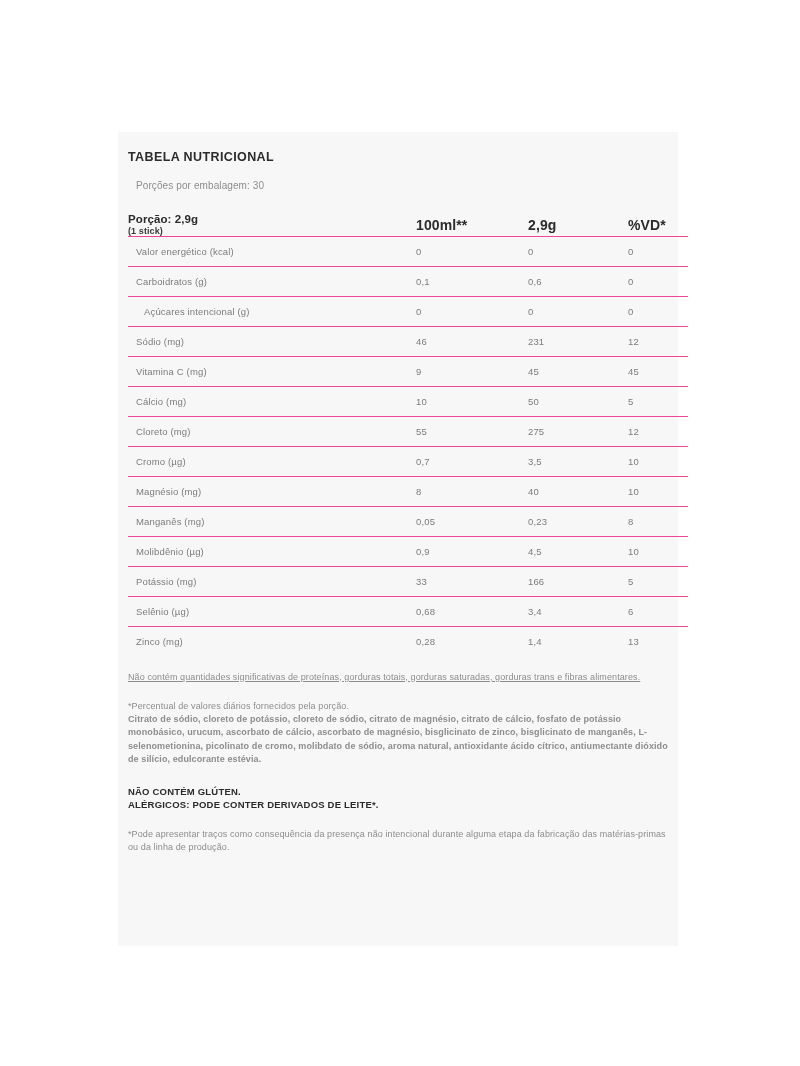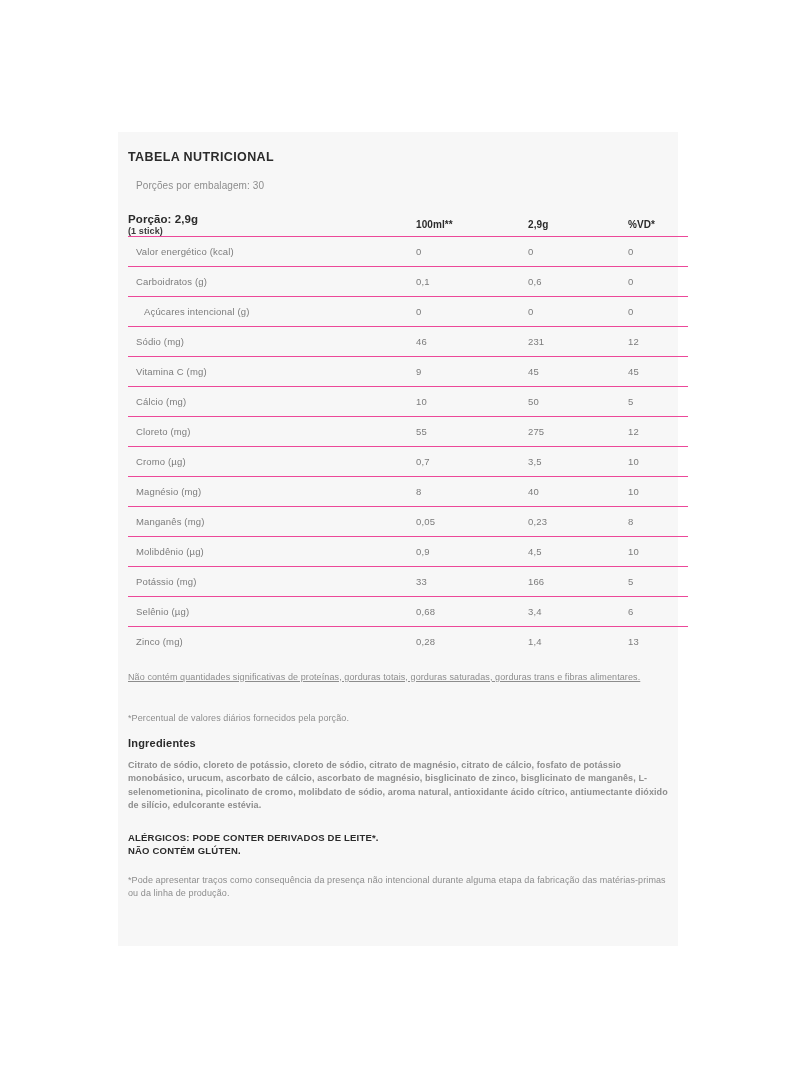--- a/index.html
+++ b/index.html
@@ -65,21 +65,21 @@
     vertical-align: middle;
   }
 
   thead th {
     font-size: 11.5px;
     font-weight: bold;
     color: #2b2b2b;
     padding-bottom: 6px;
     letter-spacing: 0.1px;
   }
-  thead th.num { font-size: 10px; }
+  thead th.num { font-size: 14px; }
   .portion-main { display: block; font-size: 11.5px; font-weight: bold; color: #2b2b2b; }
   .portion-sub  { display: block; font-size: 9px; font-weight: bold; color: #3a3a3a; margin-top: 1px; letter-spacing: 0.1px; }
 
   tbody tr { height: 30px; }
   tbody tr td {
     border-top: 1px solid #ec4899;
     font-size: 9.5px;
     color: #7c7c7c;
     letter-spacing: 0.15px;
     height: 30px;
@@ -90,21 +90,21 @@
 
   
   .note {
     font-size: 9px;
     color: #8d8d8d;
     line-height: 1.45;
     letter-spacing: 0.1px;
     margin: 0;
   }
   .note-significant { margin-top: 14px; text-decoration: underline; }
-  .note-vd { margin-top: 28px; }
+  .note-vd { margin-top: 16px; }
 
   .section-heading {
     font-size: 11px;
     font-weight: bold;
     color: #2b2b2b;
     margin: 12px 0 10px 0;
     letter-spacing: 0.2px;
   }
   .ingredients-body {
     font-size: 9px;
@@ -238,25 +238,24 @@
             <td class="val">1,4</td>
             <td class="val">13</td>
           </tr>
         </tbody>
     </table>
 
     <p class="note note-significant">Não contém quantidades significativas de proteínas, gorduras totais, gorduras saturadas, gorduras trans e fibras alimentares.</p>
 
     <p class="note note-vd">*Percentual de valores diários fornecidos pela porção.</p>
 
-    <div class="section-heading">Ingredientes</div>
 
     <p class="ingredients-body">Citrato de sódio, cloreto de potássio, cloreto de sódio, citrato de magnésio, citrato de cálcio, fosfato de potássio monobásico, urucum, ascorbato de cálcio, ascorbato de magnésio, bisglicinato de zinco, bisglicinato de manganês, L-selenometionina, picolinato de cromo, molibdato de sódio, aroma natural, antioxidante ácido cítrico, antiumectante dióxido de silício, edulcorante estévia.</p>
 
     <div class="allergen-block">
+      <span>NÃO CONTÉM GLÚTEN.</span>
       <span>ALÉRGICOS: PODE CONTER DERIVADOS DE LEITE*.</span>
-      <span>NÃO CONTÉM GLÚTEN.</span>
     </div>
 
     <p class="note note-traces">*Pode apresentar traços como consequência da presença não intencional durante alguma etapa da fabricação das matérias-primas ou da linha de produção.</p>
 
   </div>
 </div>
 
 </body></html>

